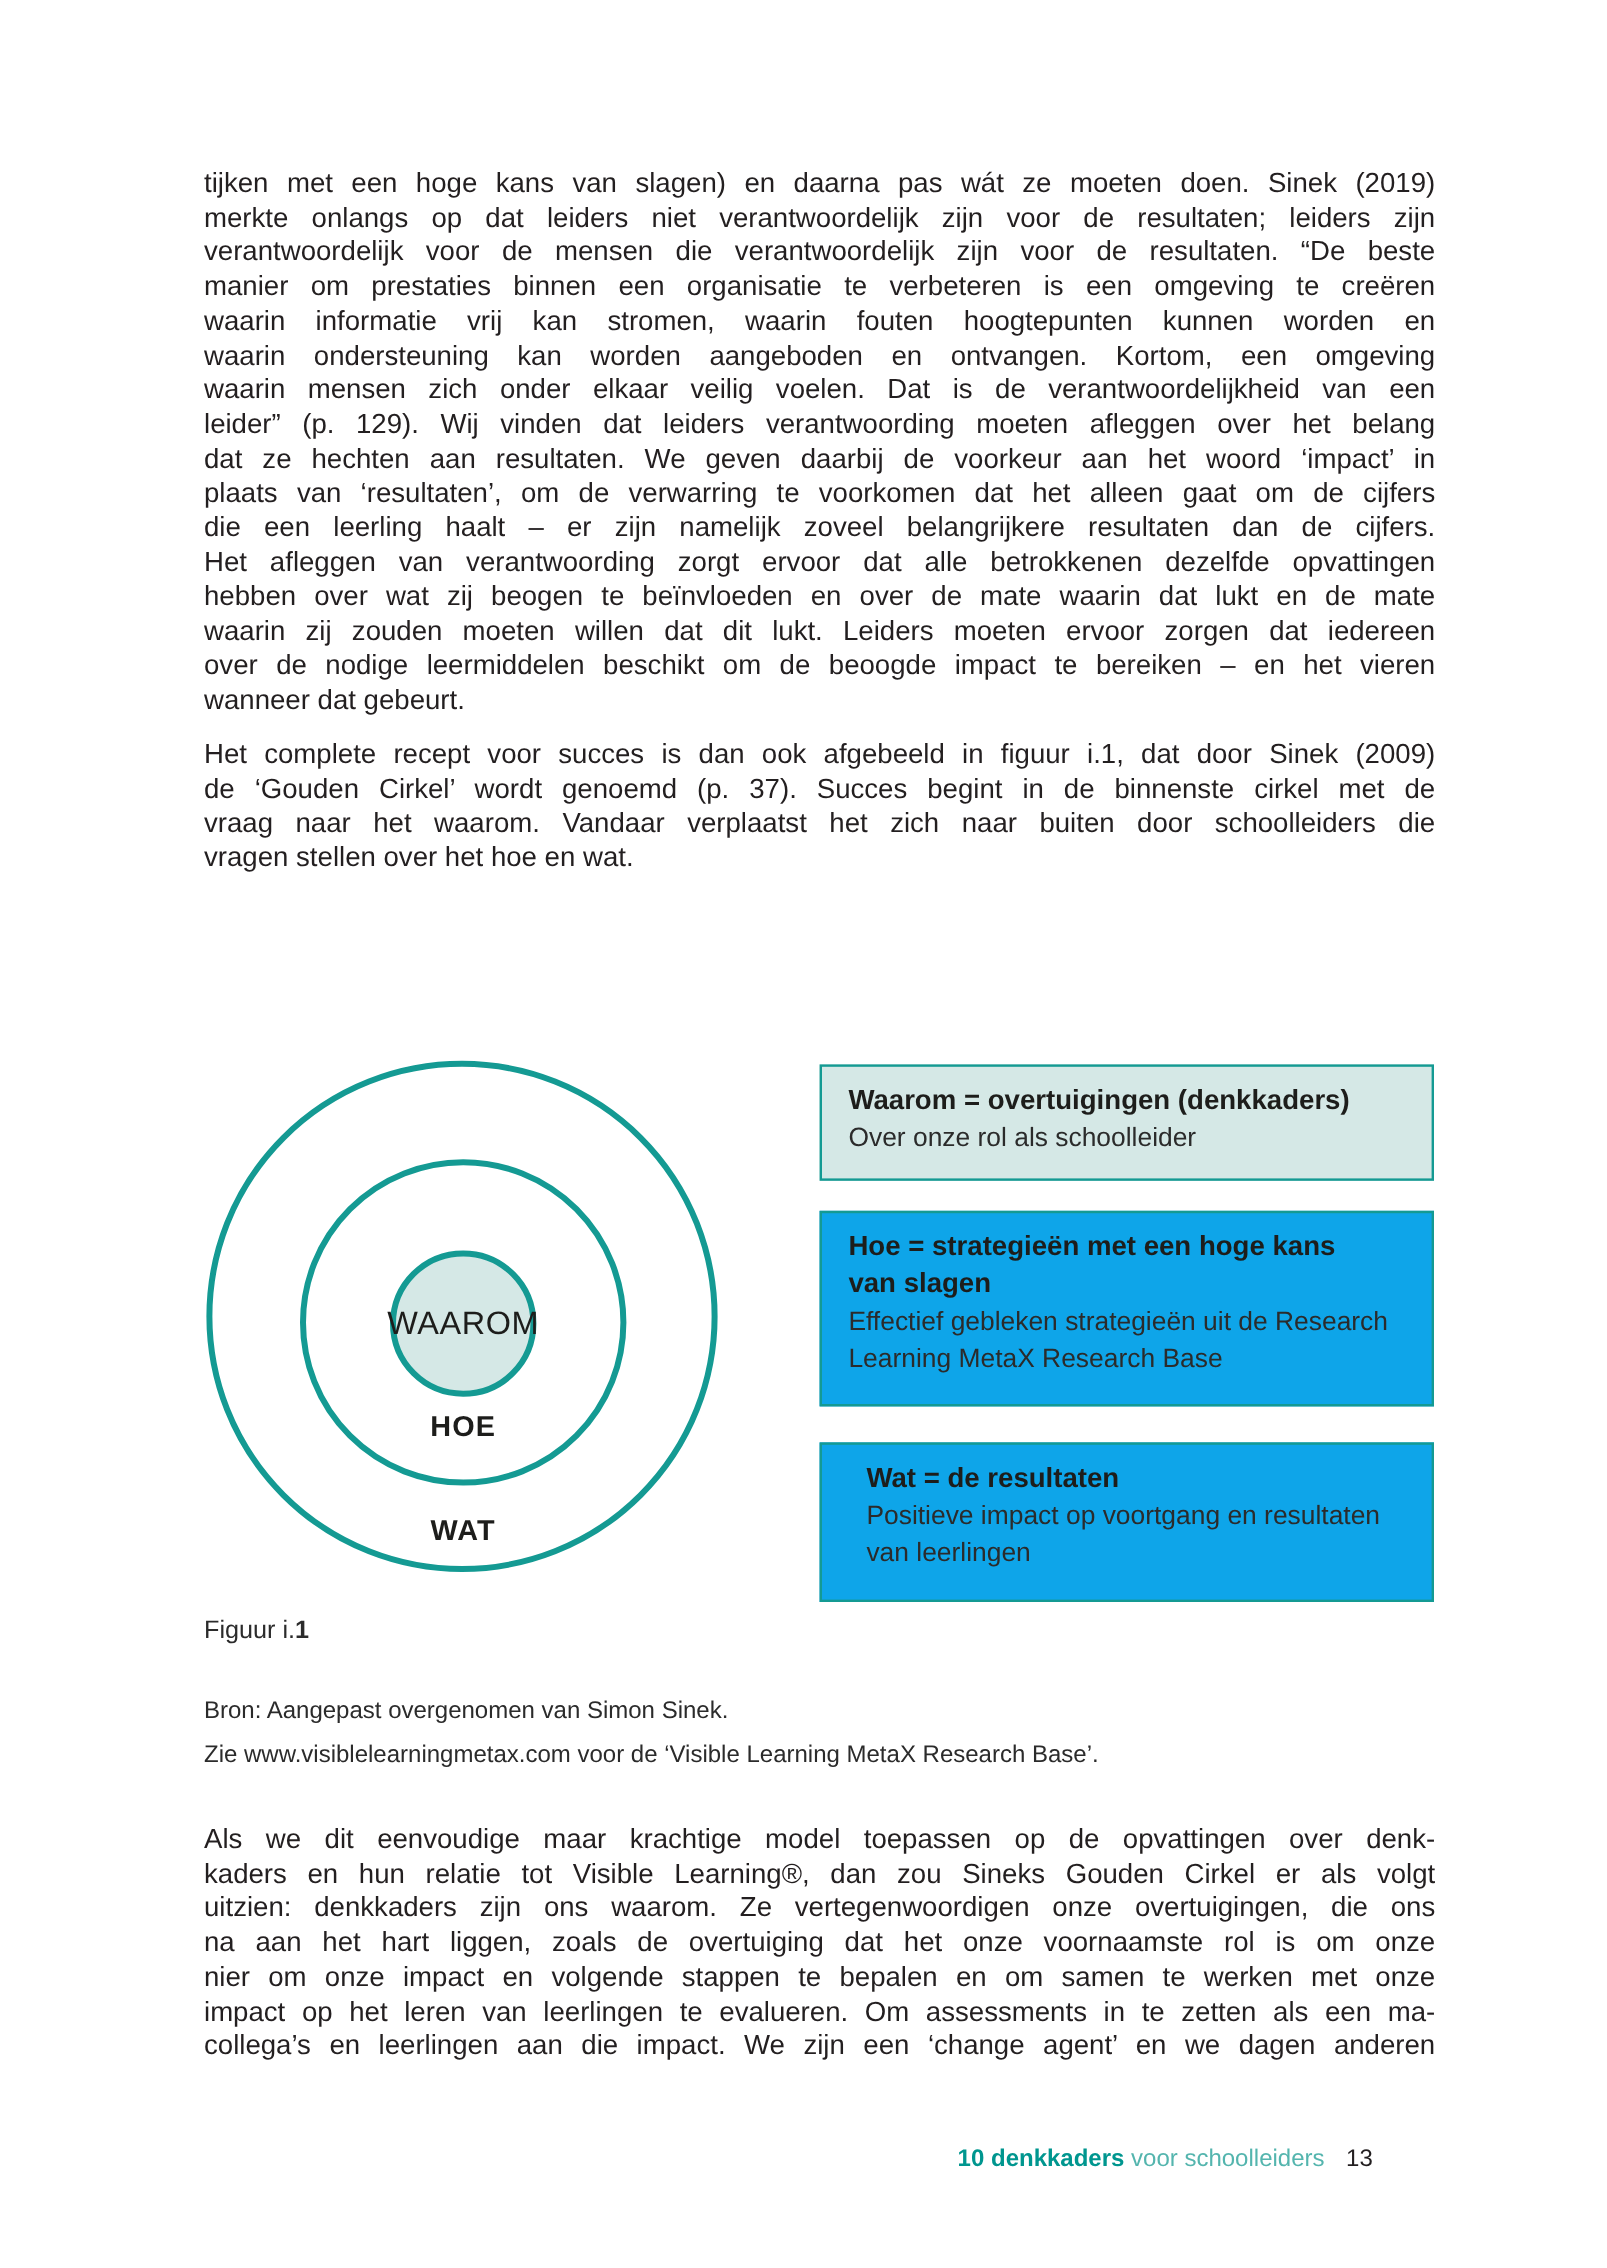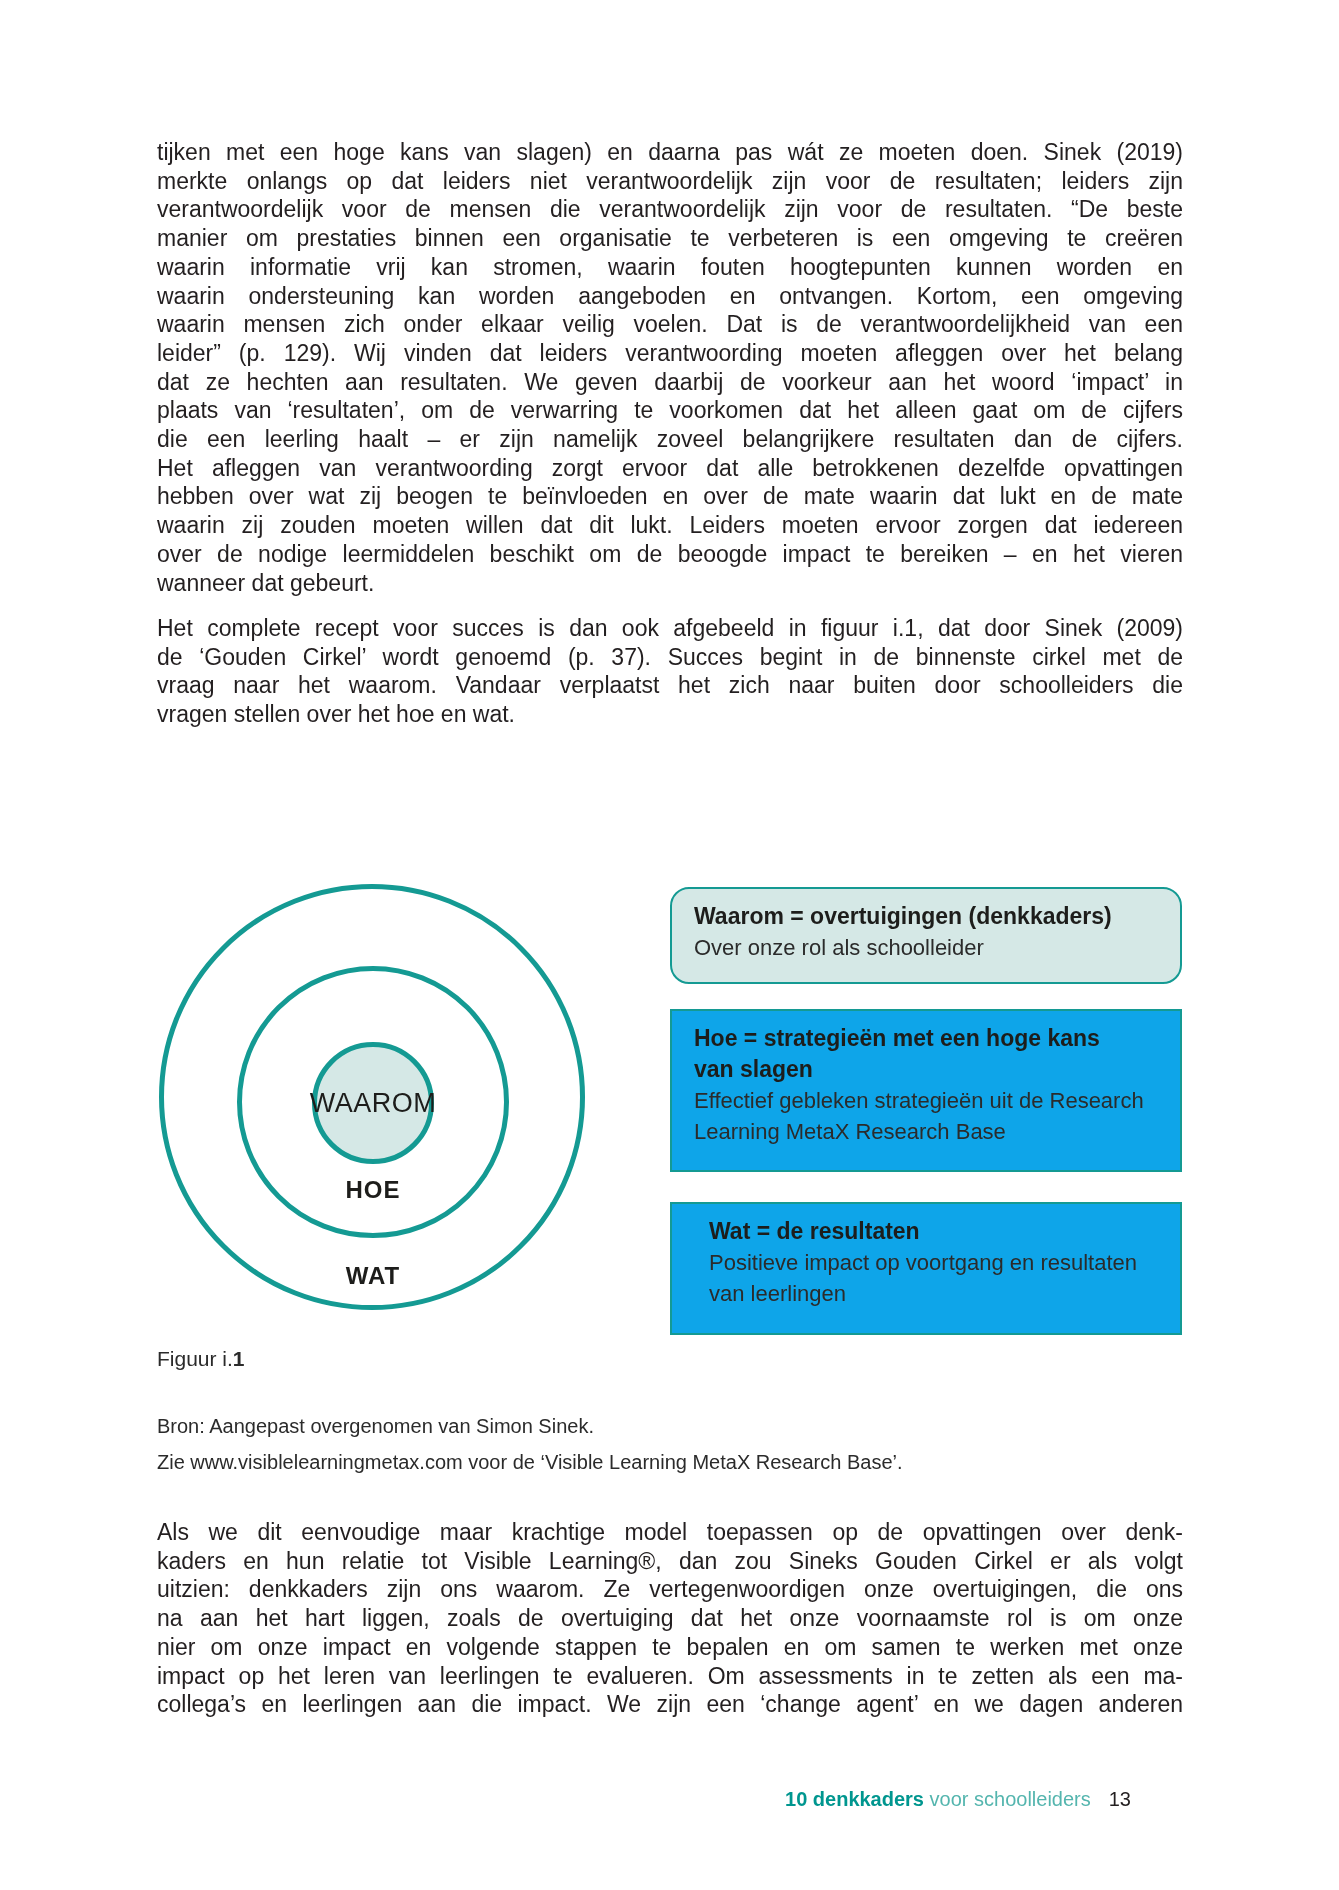--- a/index.html
+++ b/index.html
@@ -4,20 +4,21 @@
 <style>
   html,body{margin:0;padding:0;background:#ffffff;}
   .page{
     position:relative;
     width:1287px;
     height:1890px;
     background:#ffffff;
     font-family:"Liberation Sans", sans-serif;
     color:#231f20;
     overflow:hidden;
+    margin-left:13px;
   }
   
   .textblock{
     position:absolute;
     left:157px;
     width:1026px;
     font-size:23px;
     line-height:28.7px;
     color:#231f20;
   }
@@ -69,21 +70,21 @@
   .legend-box{
     position:absolute;
     left:670px;
     width:512px;
     border:2px solid #149a93;
     box-sizing:border-box;
     background:#0ea5e9;
     padding:12px 20px 0 22px;
   }
   .legend-box.filled{background:#d5e8e6;}
-  .box-waarom{top:887px;height:97px;border-radius:19px;}
+  .box-waarom{top:887px;height:97px;}
   .box-hoe{top:1009px;height:163px;}
   .box-wat{top:1202px;height:133px;padding-left:37px;}
   .legend-title div{
     font-size:23px;
     font-weight:700;
     line-height:31px;
     color:#1d1d1b;
     text-align:left;
   }
   .legend-body div{

